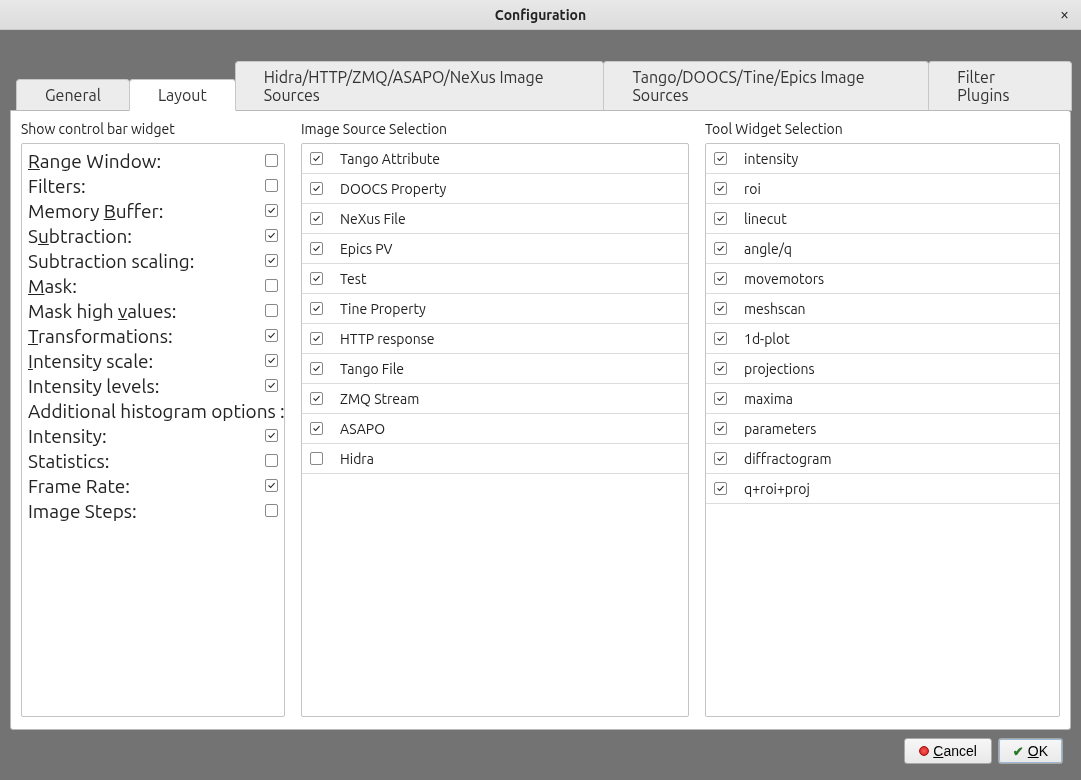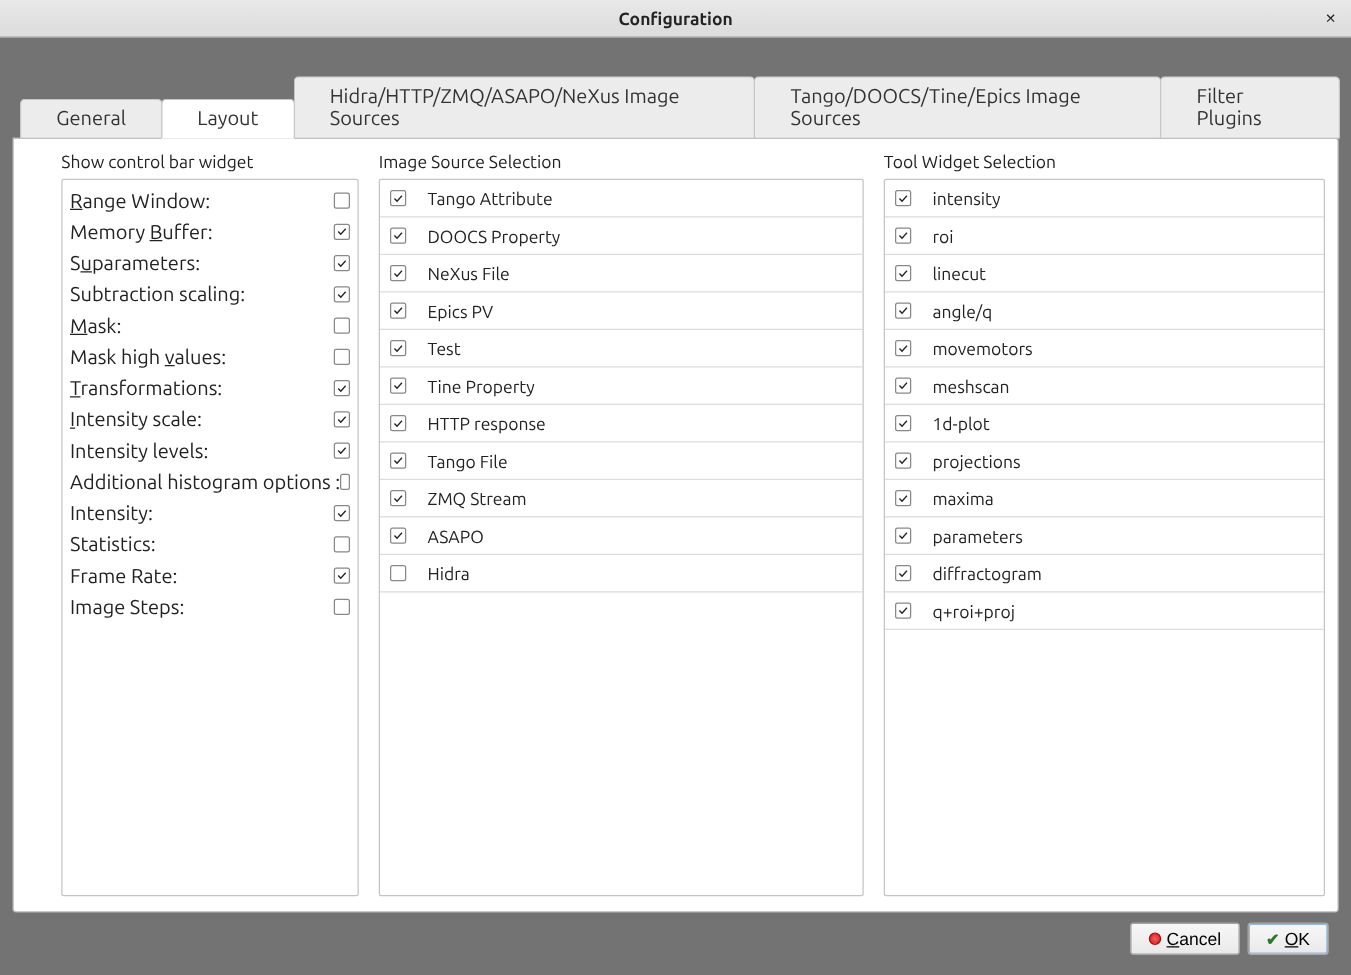--- a/index.html
+++ b/index.html
@@ -81,21 +81,21 @@
     display: flex;
     flex-direction: row;
     gap: 16px;
     overflow: hidden;
   }
   .col {
     display: flex;
     flex-direction: column;
     min-width: 0;
   }
-  .col-left { width: 238px; margin-left: 28px; }
+  .col-left { width: 264px; }
   .col-mid  { width: 388px; }
   .col-right{ width: 370px; flex: 1; }
 
   .section-title {
     font-size: 14px;
     margin-bottom: 6px;
     color: #222;
   }
 
   .panel {
@@ -108,21 +108,21 @@
 
   
   .opts {
     padding: 4px 6px;
   }
   .opt-row {
     display: flex;
     align-items: center;
     justify-content: space-between;
     height: 25px;
-    font-size: 16px;
+    font-size: 19px;
   }
   .opt-row .label { white-space: nowrap; }
 
   
   .checklist { }
   .check-row {
     display: flex;
     align-items: center;
     gap: 17px;
     height: 30px;
@@ -207,25 +207,29 @@
     <div class="page">
 
       <div class="col col-left">
         <div class="section-title">Show control bar widget</div>
         <div class="panel opts" id="ctrlbar">
             <div class="opt-row">
               <span class="label"><span></span><span class="underfirst">R</span><span>ange Window:</span></span>
               <span class="chk"></span>
             </div>
             <div class="opt-row">
+              <span class="label">Filters:</span>
+              <span class="chk"></span>
+            </div>
+            <div class="opt-row">
               <span class="label"><span>Memory </span><span class="underfirst">B</span><span>uffer:</span></span>
               <span class="chk on"></span>
             </div>
             <div class="opt-row">
-              <span class="label"><span>S</span><span class="underfirst">u</span><span>parameters:</span></span>
+              <span class="label"><span>S</span><span class="underfirst">u</span><span>btraction:</span></span>
               <span class="chk on"></span>
             </div>
             <div class="opt-row">
               <span class="label">Subtraction scaling:</span>
               <span class="chk on"></span>
             </div>
             <div class="opt-row">
               <span class="label"><span></span><span class="underfirst">M</span><span>ask:</span></span>
               <span class="chk"></span>
             </div>

